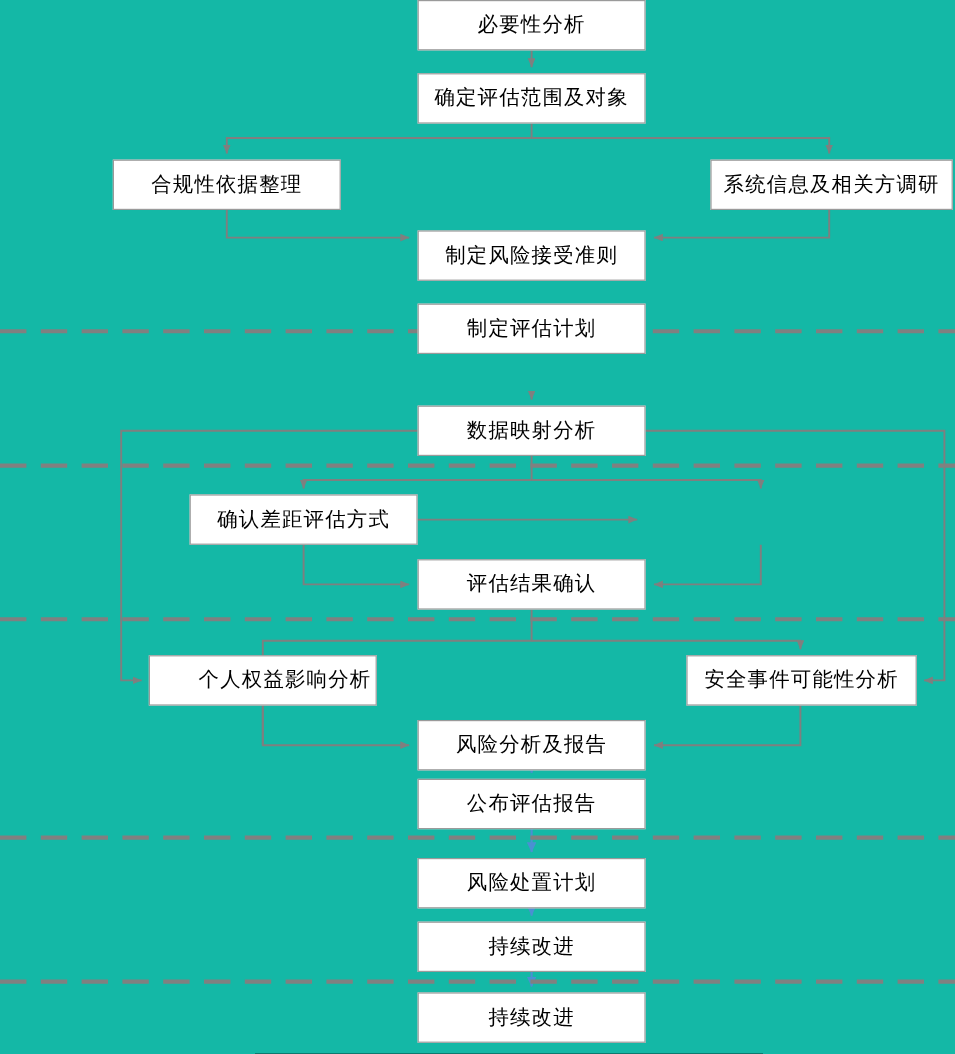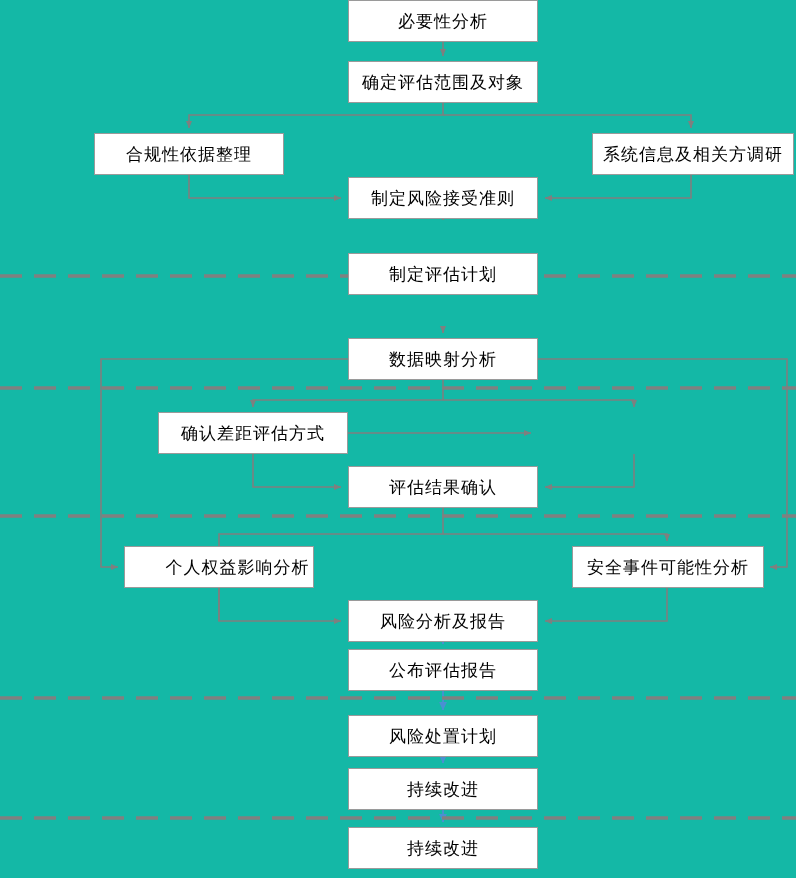--- a/index.html
+++ b/index.html
@@ -99,21 +99,21 @@
       <line x1="0" y1="516" x2="796" y2="516"></line>
       <line x1="0" y1="698" x2="796" y2="698"></line>
       <line x1="0" y1="818" x2="796" y2="818"></line>
     </g>
   </svg>
 
   <div class="node" style="left:348px;top:0px;width:190px;height:42px;">必要性分析</div>
   <div class="node" style="left:348px;top:61px;width:190px;height:42px;">确定评估范围及对象</div>
   <div class="node" style="left:94px;top:133px;width:190px;height:42px;">合规性依据整理</div>
   <div class="node" style="left:592px;top:133px;width:202px;height:42px;">系统信息及相关方调研</div>
-  <div class="node" style="left:348px;top:177px;width:190px;height:42px;">制定风险接受准则</div>
+  <div class="node" style="left:348px;top:192px;width:190px;height:42px;">制定风险接受准则</div>
   <div class="node" style="left:348px;top:225px;width:190px;height:42px;margin-top:28px;">制定评估计划</div>
   <div class="node" style="left:348px;top:338px;width:190px;height:42px;">数据映射分析</div>
   <div class="node" style="left:158px;top:412px;width:190px;height:42px;">确认差距评估方式</div>
   <div class="node" style="left:348px;top:466px;width:190px;height:42px;">评估结果确认</div>
   <div class="node" style="left:124px;top:546px;width:190px;height:42px;padding-left:37px;">个人权益影响分析</div>
   <div class="node" style="left:572px;top:546px;width:192px;height:42px;">安全事件可能性分析</div>
   <div class="node" style="left:348px;top:600px;width:190px;height:42px;">风险分析及报告</div>
   <div class="node" style="left:348px;top:649px;width:190px;height:42px;text-align:center;">公布评估报告</div>
   <div class="node" style="left:348px;top:715px;width:190px;height:42px;">风险处置计划</div>
   <div class="node" style="left:348px;top:768px;width:190px;height:42px;">持续改进</div>

